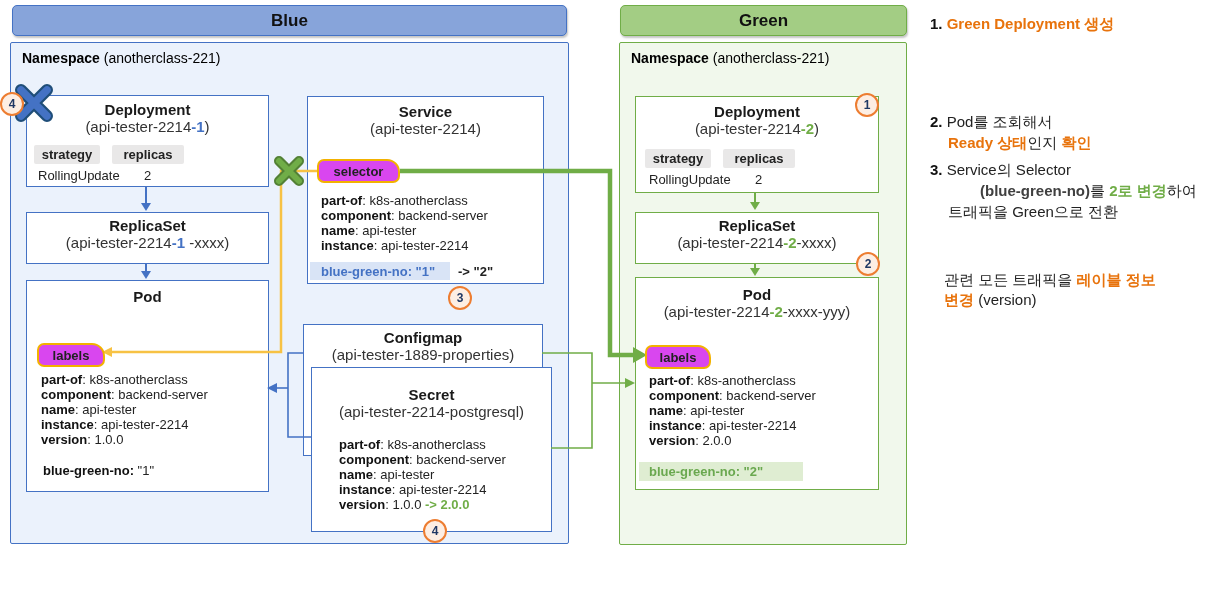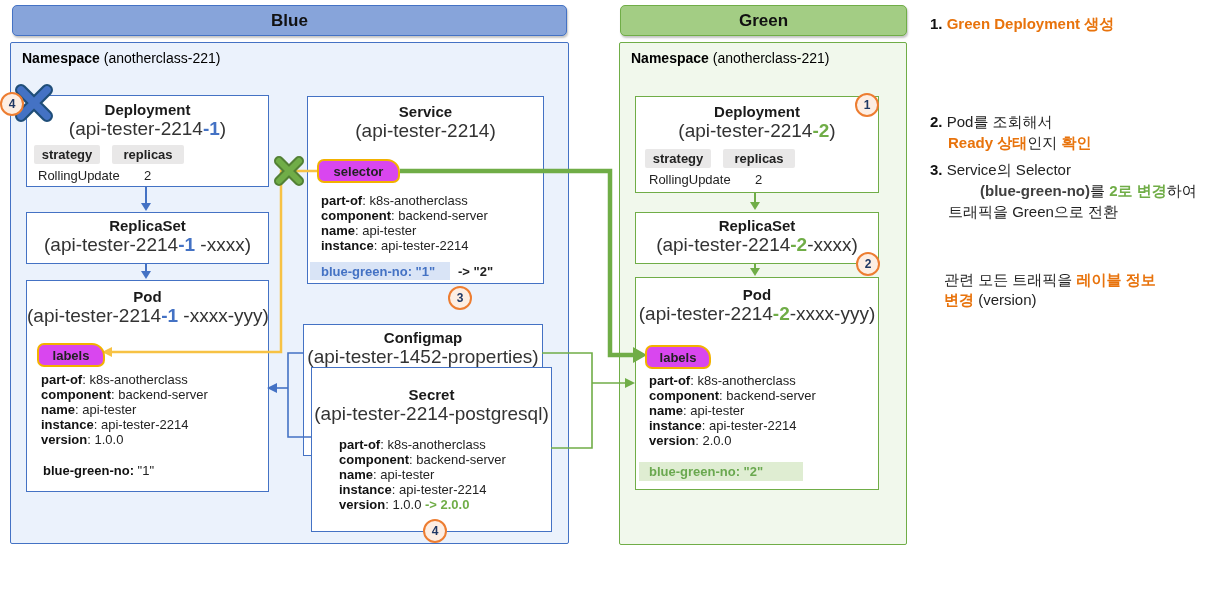--- a/index.html
+++ b/index.html
@@ -14,21 +14,21 @@
   .ns{position:absolute;top:42px;border-radius:2px;}
   .ns.blue{left:10px;width:557px;height:500px;background:#ebf2fc;border:1.6px solid #4472c4;}
   .ns.green{left:619px;width:286px;height:501px;background:#f1f8ec;border:1.6px solid #70ad47;}
   .ns-header{position:absolute;left:11px;top:7px;font-size:14px;color:#000000;white-space:nowrap;}
   .ns-header b{font-weight:bold;}
   
   .box{position:absolute;background:#fff;font-size:13px;}
   .box.b{border:1.6px solid #4472c4;}
   .box.g{border:1.6px solid #70ad47;}
   .box-title{text-align:center;font-size:15px;font-weight:bold;color:#1a1a1a;}
-  .box-sub{text-align:center;font-size:19px;color:#333;white-space:nowrap;}
+  .box-sub{text-align:center;font-size:15px;color:#333;white-space:nowrap;}
   .v-blue{color:#4472c4;font-weight:bold;}
   .v-green{color:#70ad47;font-weight:bold;}
   .chip{position:absolute;background:#e9e8e8;border-radius:2px;font-size:13px;font-weight:bold;color:#222;
     text-align:center;padding:2px 0;}
   .kv{position:absolute;white-space:nowrap;font-size:13px;color:#222;line-height:15px;}
   .kv b{font-weight:bold;color:#111;}
   
   .tag{position:absolute;background:#d946ef;border:2px solid #f2b200;border-radius:7px 13px 7px 7px;
     display:flex;align-items:center;justify-content:center;font-size:13px;font-weight:bold;color:#222;z-index:6;}
   
@@ -78,21 +78,20 @@
     <div class="kv" style="left:117px;top:72px;">2</div>
   </div>
 
   <div class="box b" style="left:26px;top:212px;width:241px;height:50px;">
     <div class="box-title" style="margin-top:4px;">ReplicaSet</div>
     <div class="box-sub"><span>(api-tester-2214</span><span class="v-blue">-1</span><span> -xxxx)</span></div>
   </div>
 
   <div class="box b" style="left:26px;top:280px;width:241px;height:210px;">
     <div class="box-title" style="margin-top:7px;">Pod</div>
-    <div class="box-sub"><span>(api-tester-2214</span><span class="v-blue">-1</span><span> -xxxx-yyy)</span></div>
     <div class="kv" style="left:14px;top:91px;"><b>part-of</b><span>: k8s-anotherclass</span></div>
     <div class="kv" style="left:14px;top:106px;"><b>component</b><span>: backend-server</span></div>
     <div class="kv" style="left:14px;top:121px;"><b>name</b><span>: api-tester</span></div>
     <div class="kv" style="left:14px;top:136px;"><b>instance</b><span>: api-tester-2214</span></div>
     <div class="kv" style="left:14px;top:151px;"><b>version</b><span>: 1.0.0</span></div>
     <div class="kv" style="left:16px;top:182px;"><b>blue-green-no:</b><span> "1"</span></div>
   </div>
   <div class="tag" style="left:37px;top:343px;width:64px;height:20px;">labels</div>
 
   <div class="box b" style="left:307px;top:96px;width:235px;height:186px;">
@@ -102,21 +101,21 @@
     <div class="kv" style="left:13px;top:111px;"><b>component</b><span>: backend-server</span></div>
     <div class="kv" style="left:13px;top:126px;"><b>name</b><span>: api-tester</span></div>
     <div class="kv" style="left:13px;top:141px;"><b>instance</b><span>: api-tester-2214</span></div>
     <div class="hl-blue" style="left:2px;top:165px;width:129px;height:18px;">blue-green-no: "1"</div>
     <div class="kv v-green" style="left:150px;top:167px;font-weight:bold;">-&gt; "2"</div>
   </div>
   <div class="tag" style="left:317px;top:159px;width:79px;height:20px;">selector</div>
 
   <div class="box b" style="left:303px;top:324px;width:238px;height:130px;">
     <div class="box-title" style="margin-top:4px;">Configmap</div>
-    <div class="box-sub">(api-tester-1452-properties)</div>
+    <div class="box-sub">(api-tester-1889-properties)</div>
   </div>
 
   <div class="box b" style="left:311px;top:367px;width:239px;height:163px;">
     <div class="box-title" style="margin-top:18px;">Secret</div>
     <div class="box-sub">(api-tester-2214-postgresql)</div>
     <div class="kv" style="left:27px;top:69px;"><b>part-of</b><span>: k8s-anotherclass</span></div>
     <div class="kv" style="left:27px;top:84px;"><b>component</b><span>: backend-server</span></div>
     <div class="kv" style="left:27px;top:99px;"><b>name</b><span>: api-tester</span></div>
     <div class="kv" style="left:27px;top:114px;"><b>instance</b><span>: api-tester-2214</span></div>
     <div class="kv" style="left:27px;top:129px;"><b>version</b><span>: 1.0.0 </span><span class="v-green">-&gt; 2.0.0</span></div>

